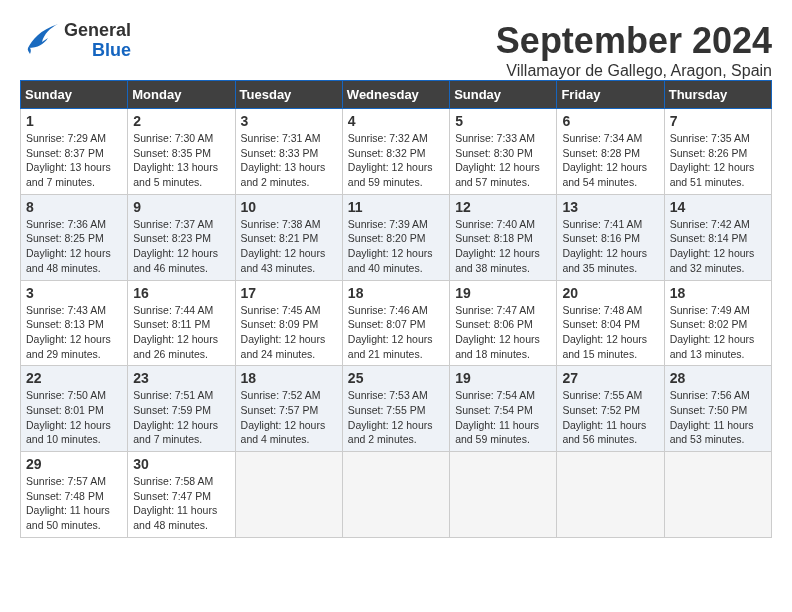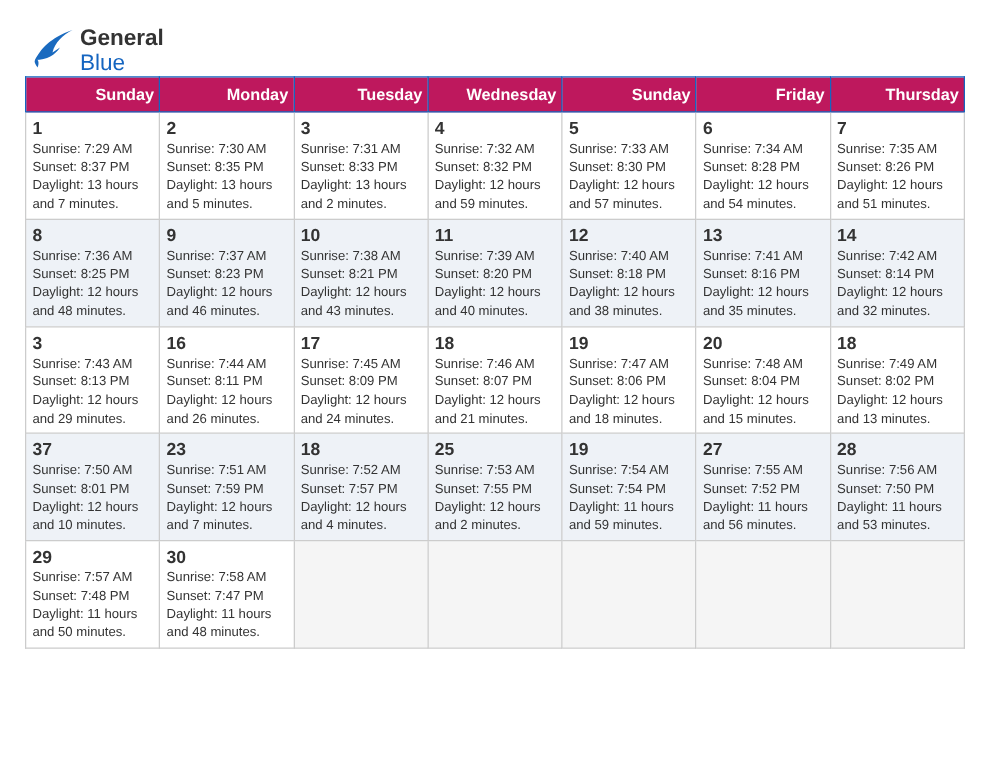--- a/index.html
+++ b/index.html
@@ -27,23 +27,23 @@
     .location-title {
       font-size: 16px;
       color: #333;
     }
     table {
       width: 100%;
       border-collapse: collapse;
       table-layout: fixed;
     }
     th {
-      background-color: #be185d;
+      background-color: #404040;
       color: #fff;
-      text-align: right;
+      text-align: left;
       padding: 6px 4px;
       font-size: 13px;
       font-weight: bold;
       border: 1px solid #1565c0;
     }
     td {
       vertical-align: top;
       border: 1px solid #ccc;
       padding: 4px 5px;
       min-height: 80px;
@@ -82,40 +82,45 @@
       flex-direction: column;
       line-height: 1.1;
     }
     .logo-general {
       font-size: 18px;
       font-weight: bold;
       color: #333;
     }
     .logo-blue {
       font-size: 18px;
-      font-weight: normal;
+      font-weight: bold;
       color: #1565c0;
+      text-align: right;
     }
   </style>
 </head>
 <body>
 
 <div class="header-area">
   <div class="logo-wrapper">
     <div style="color:#1a6abf; font-size:32px; line-height:1;">
       <svg width="40" height="36" viewBox="0 0 40 36" fill="none" xmlns="http://www.w3.org/2000/svg">
         <path d="M8 28 C12 20 20 10 38 4 C30 8 24 14 22 22 L28 18 C24 24 18 28 8 28Z" fill="#1a6abf"></path>
         <path d="M8 28 C10 26 12 30 10 34 C9 32 7 30 8 28Z" fill="#1a6abf"></path>
       </svg>
     </div>
     <div class="logo-texts">
       <span class="logo-general">General</span>
       <span class="logo-blue">Blue</span>
     </div>
   </div>
+  <div class="title-area">
+    <div class="month-title">September 2024</div>
+    <div class="location-title">Villamayor de Gallego, Aragon, Spain</div>
+  </div>
 </div>
 
 <table>
   <thead>
     <tr>
       <th>Sunday</th>
       <th>Monday</th>
       <th>Tuesday</th>
       <th>Wednesday</th>
       <th>Sunday</th>
@@ -293,21 +298,21 @@
         <span class="day-number">18</span>
         <div class="day-info">
           Sunrise: 7:49 AM<br>
           Sunset: 8:02 PM<br>
           Daylight: 12 hours and 13 minutes.
         </div>
       </td>
       </tr>
       <tr class="row-shaded">
         <td>
-        <span class="day-number">37</span>
+        <span class="day-number">22</span>
         <div class="day-info">
           Sunrise: 7:50 AM<br>
           Sunset: 8:01 PM<br>
           Daylight: 12 hours and 10 minutes.
         </div>
       </td>
         <td>
         <span class="day-number">23</span>
         <div class="day-info">
           Sunrise: 7:51 AM<br>

